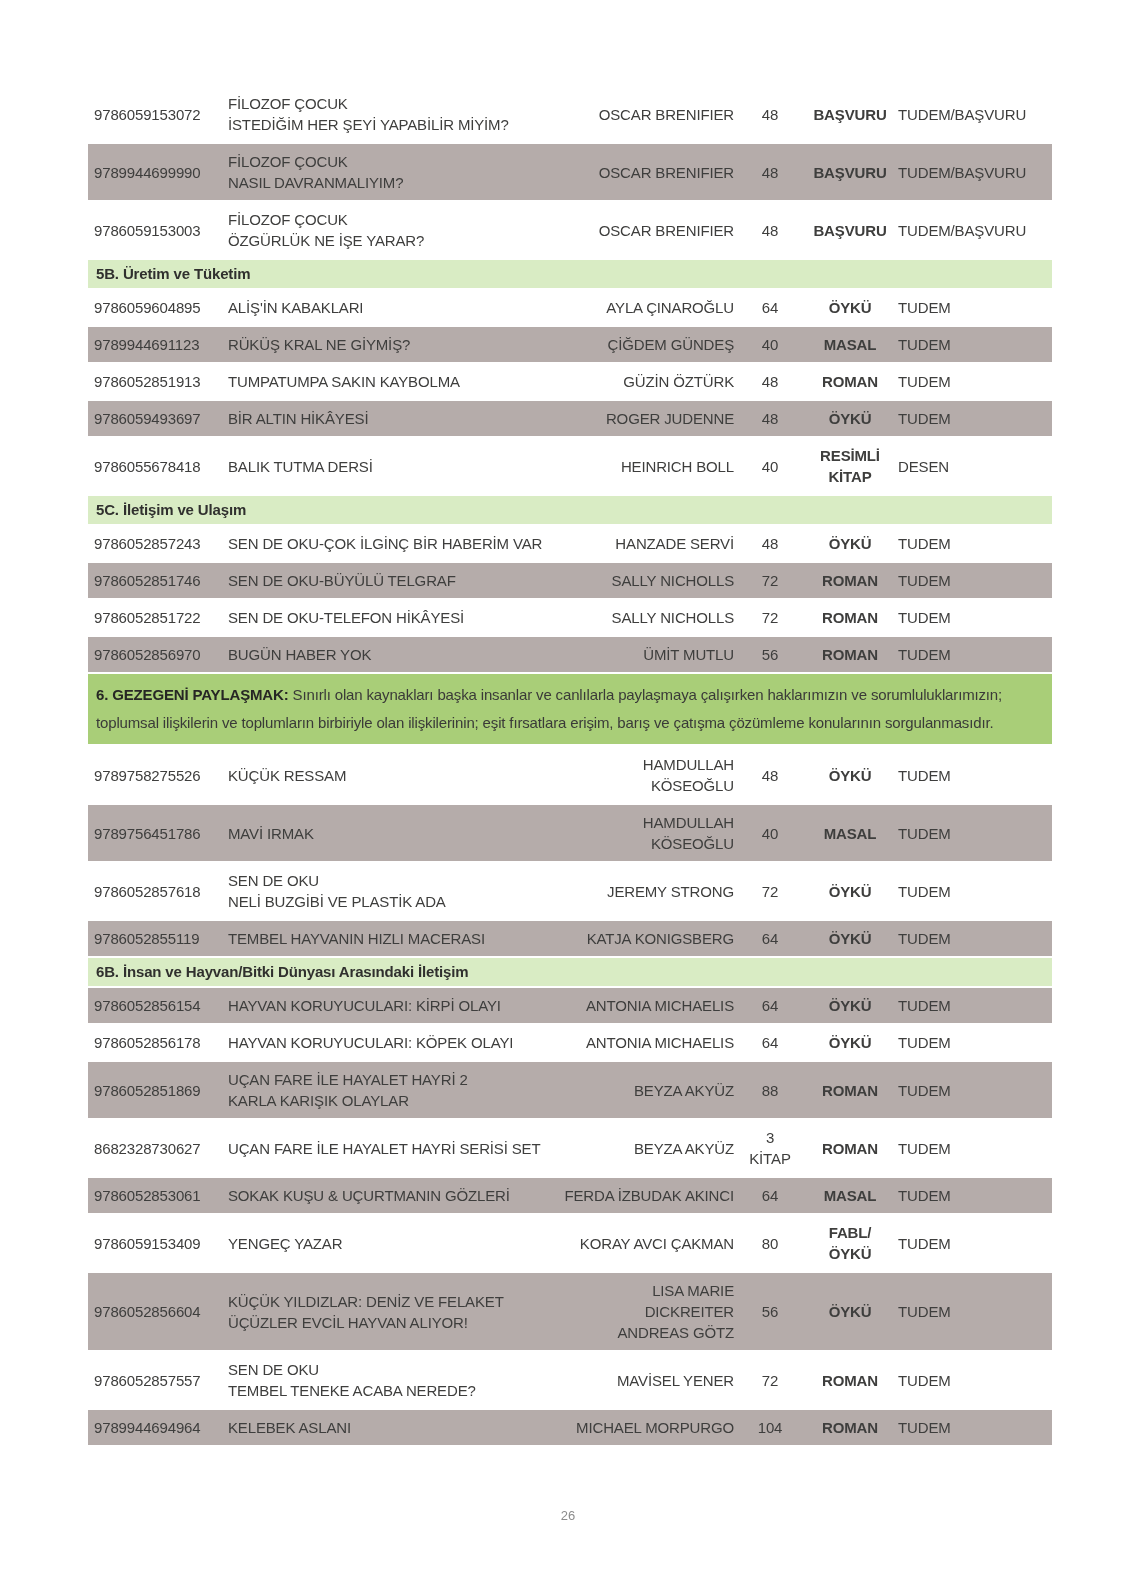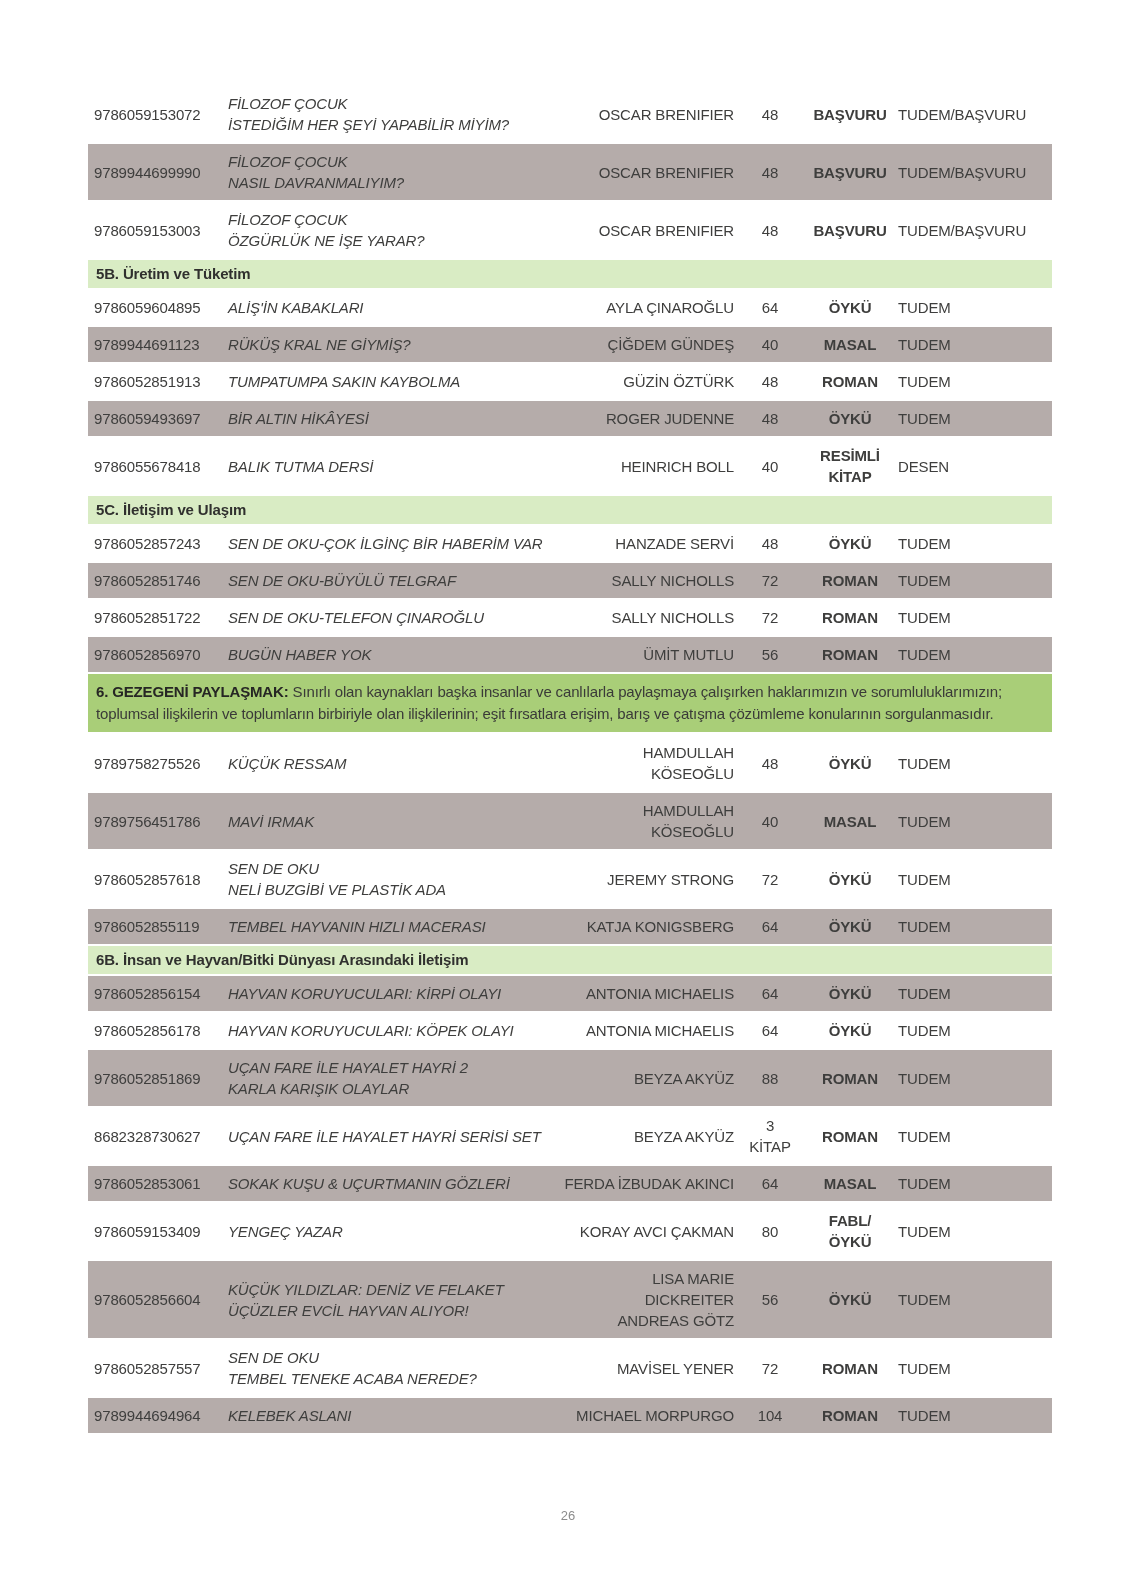--- a/index.html
+++ b/index.html
@@ -22,39 +22,39 @@
     display:flex;
     align-items:center;
     margin-bottom:2px;
     font-size:15px;
     line-height:21px;
     letter-spacing:-0.15px;
   }
   .row.shaded{background:#b5acaa;}
   .cell{box-sizing:border-box;}
   .c-isbn{width:140px;padding:7px 4px 7px 6px;}
-  .c-title{width:330px;padding:7px 8px 7px 0;font-style:italic;}
+  .c-title{width:330px;padding:7px 8px 7px 0;}
   .c-author{width:180px;padding:7px 4px 7px 0;text-align:right;}
   .c-pages{width:64px;text-align:center;padding:7px 0;}
   .c-genre{width:96px;text-align:center;padding:7px 0;font-weight:bold;}
   .c-pub{width:154px;text-align:left;padding:7px 0;}
   .section-header{
     background:#d9ecc4;
     font-weight:bold;
     font-size:15px;
     line-height:18px;
     color:#30302e;
     padding:5px 8px;
     margin-bottom:2px;
     letter-spacing:-0.15px;
   }
   .banner{
     background:#a9ce78;
     font-size:15px;
-    line-height:22px;
+    line-height:28px;
     color:#3a3a38;
     padding:7px 12px 7px 8px;
     margin-bottom:3px;
     letter-spacing:-0.15px;
   }
   .banner-title{font-weight:bold;color:#262624;}
   .page-number{
     position:absolute;
     top:1508px;
     left:7px;
@@ -146,21 +146,21 @@
       <div class="row shaded">
         <div class="cell c-isbn">9786052851746</div>
         <div class="cell c-title">SEN DE OKU-BÜYÜLÜ TELGRAF</div>
         <div class="cell c-author">SALLY NICHOLLS</div>
         <div class="cell c-pages">72</div>
         <div class="cell c-genre">ROMAN</div>
         <div class="cell c-pub">TUDEM</div>
       </div>
       <div class="row">
         <div class="cell c-isbn">9786052851722</div>
-        <div class="cell c-title">SEN DE OKU-TELEFON ÇINAROĞLU</div>
+        <div class="cell c-title">SEN DE OKU-TELEFON HİKÂYESİ</div>
         <div class="cell c-author">SALLY NICHOLLS</div>
         <div class="cell c-pages">72</div>
         <div class="cell c-genre">ROMAN</div>
         <div class="cell c-pub">TUDEM</div>
       </div>
       <div class="row shaded">
         <div class="cell c-isbn">9786052856970</div>
         <div class="cell c-title">BUGÜN HABER YOK</div>
         <div class="cell c-author">ÜMİT MUTLU</div>
         <div class="cell c-pages">56</div>

